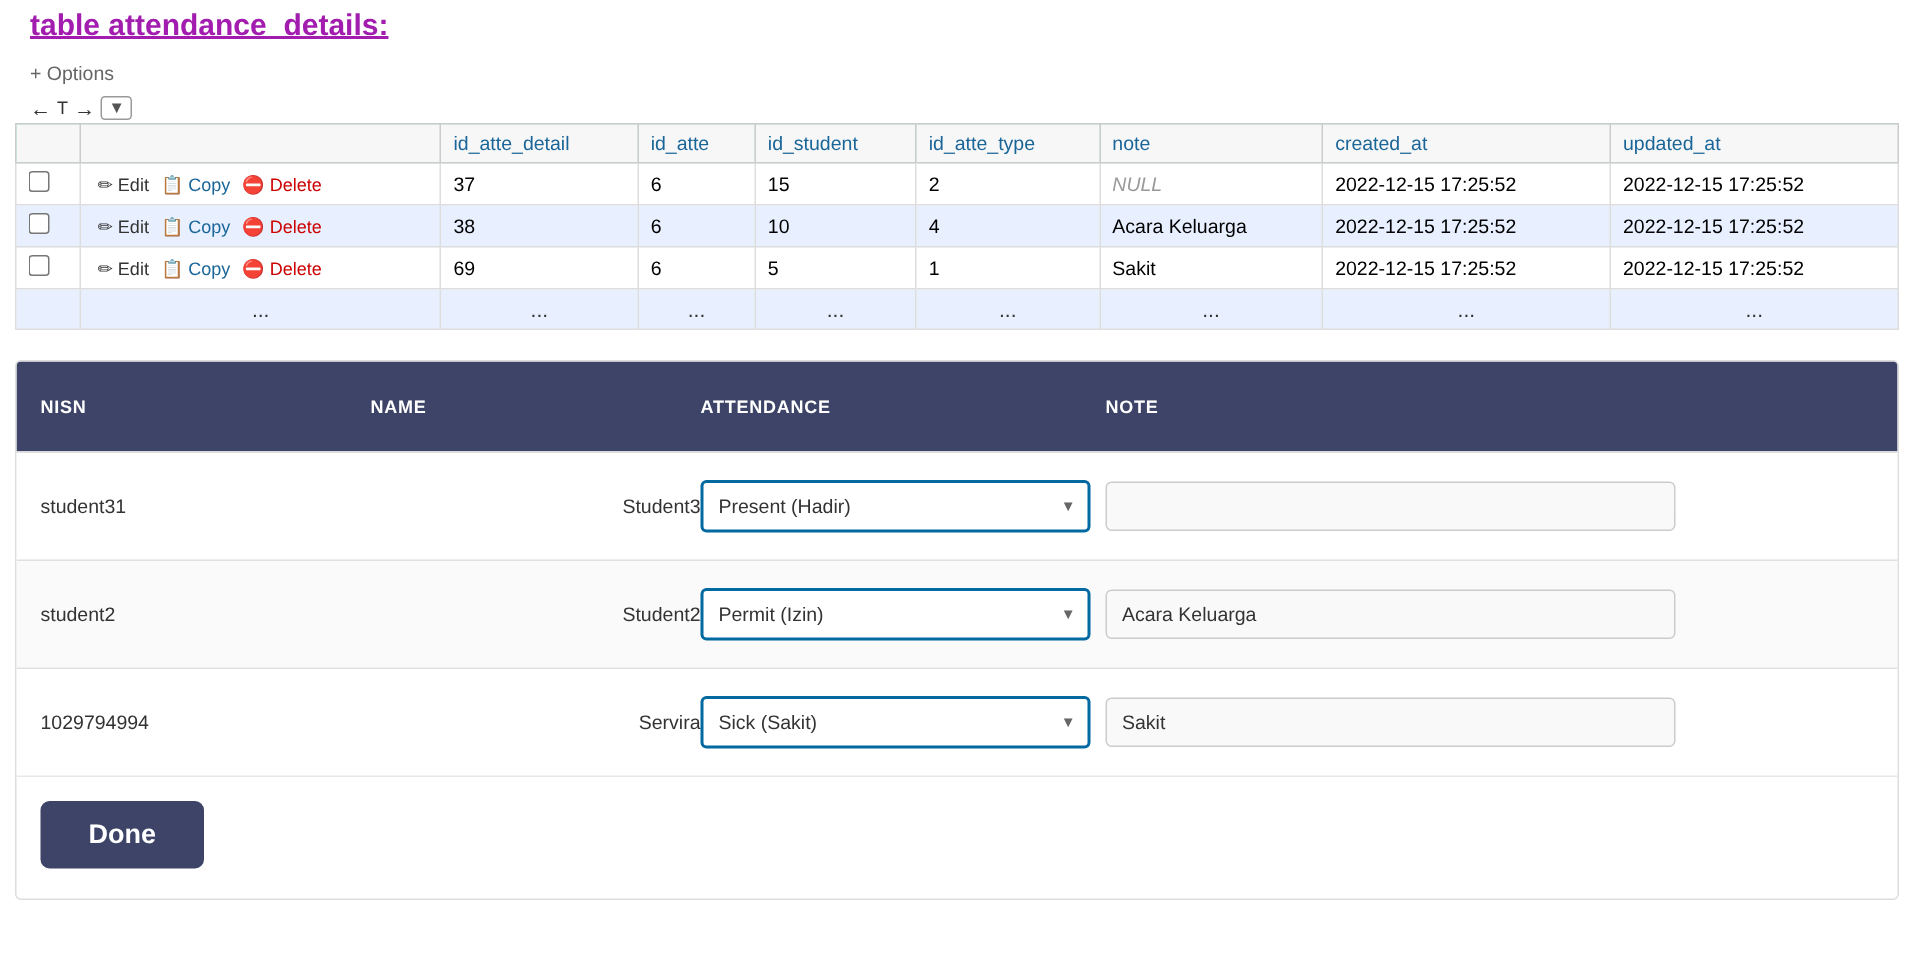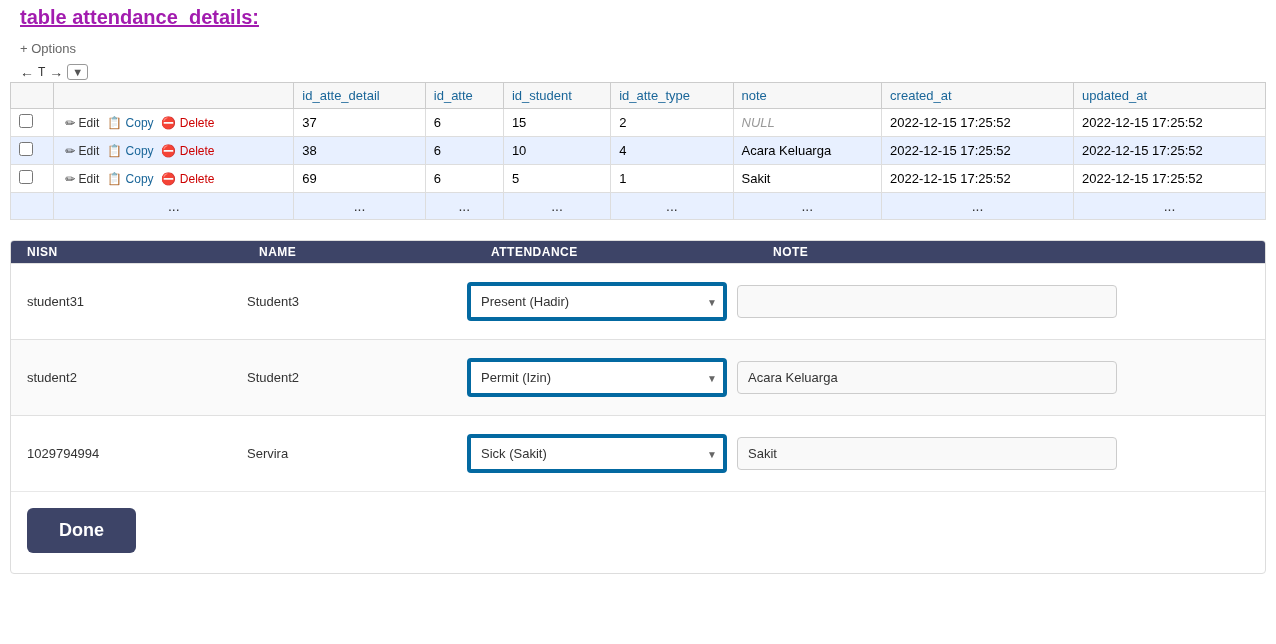--- a/index.html
+++ b/index.html
@@ -145,23 +145,22 @@
       overflow: hidden;
     }
 
     .form-table-header {
       display: grid;
       grid-template-columns: 220px 220px 270px 1fr;
       background: #3d4467;
       color: #fff;
       font-size: 12px;
       font-weight: bold;
-      padding: 4px 16px;
+      padding: 23px 16px;
       letter-spacing: 0.5px;
-      gap: 12px;
     }
 
     .form-table-row {
       display: grid;
       grid-template-columns: 220px 220px 270px 1fr;
       border-top: 1px solid #e0e0e0;
       padding: 18px 16px;
       align-items: center;
       background: #fff;
     }
@@ -171,26 +170,27 @@
     }
 
     .form-nisn {
       font-size: 13px;
       color: #333;
     }
 
     .form-name {
       font-size: 13px;
       color: #333;
+      text-align: right;
     }
 
     .attendance-select {
       width: 260px;
       padding: 8px 10px;
-      border: 4px solid #0369a1;
+      border: 2px solid #0369a1;
       border-radius: 4px;
       background: #fff;
       font-size: 13px;
       appearance: none;
       cursor: pointer;
       color: #333;
       background-image: none;
     }
     .select-wrapper {
       position: relative;

